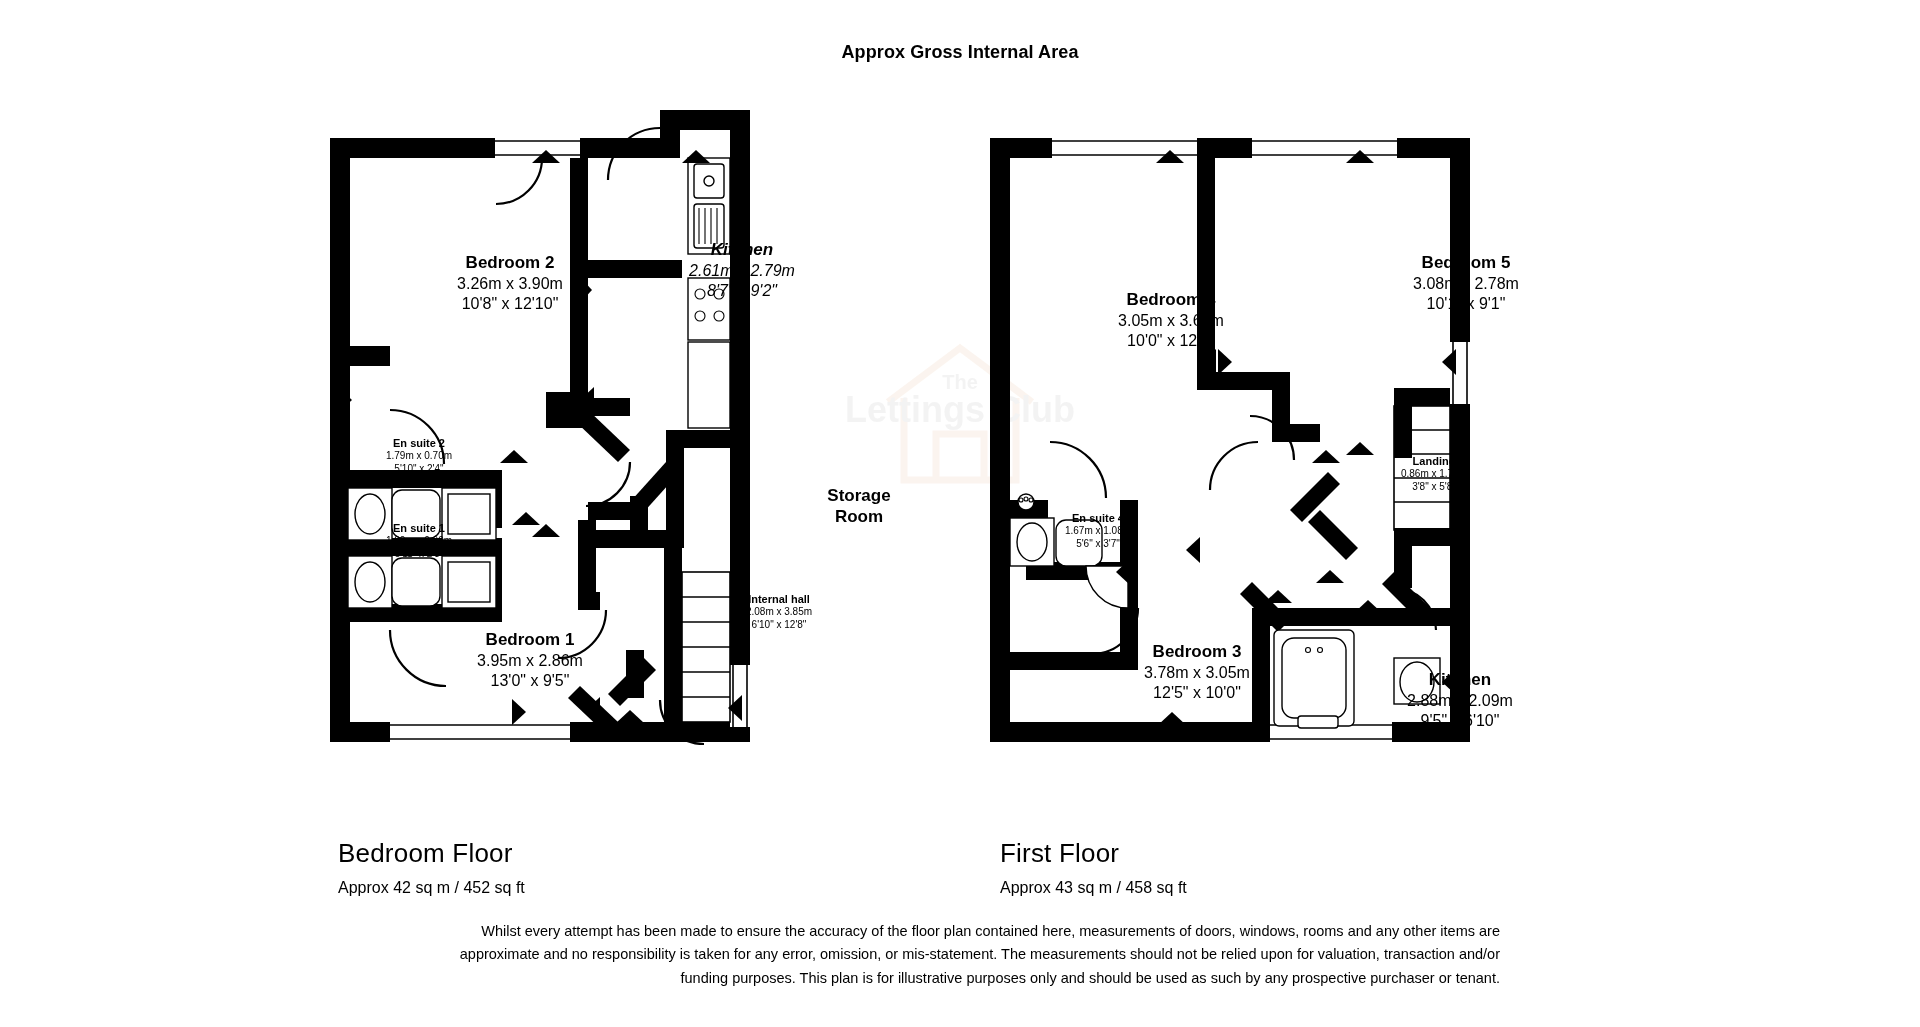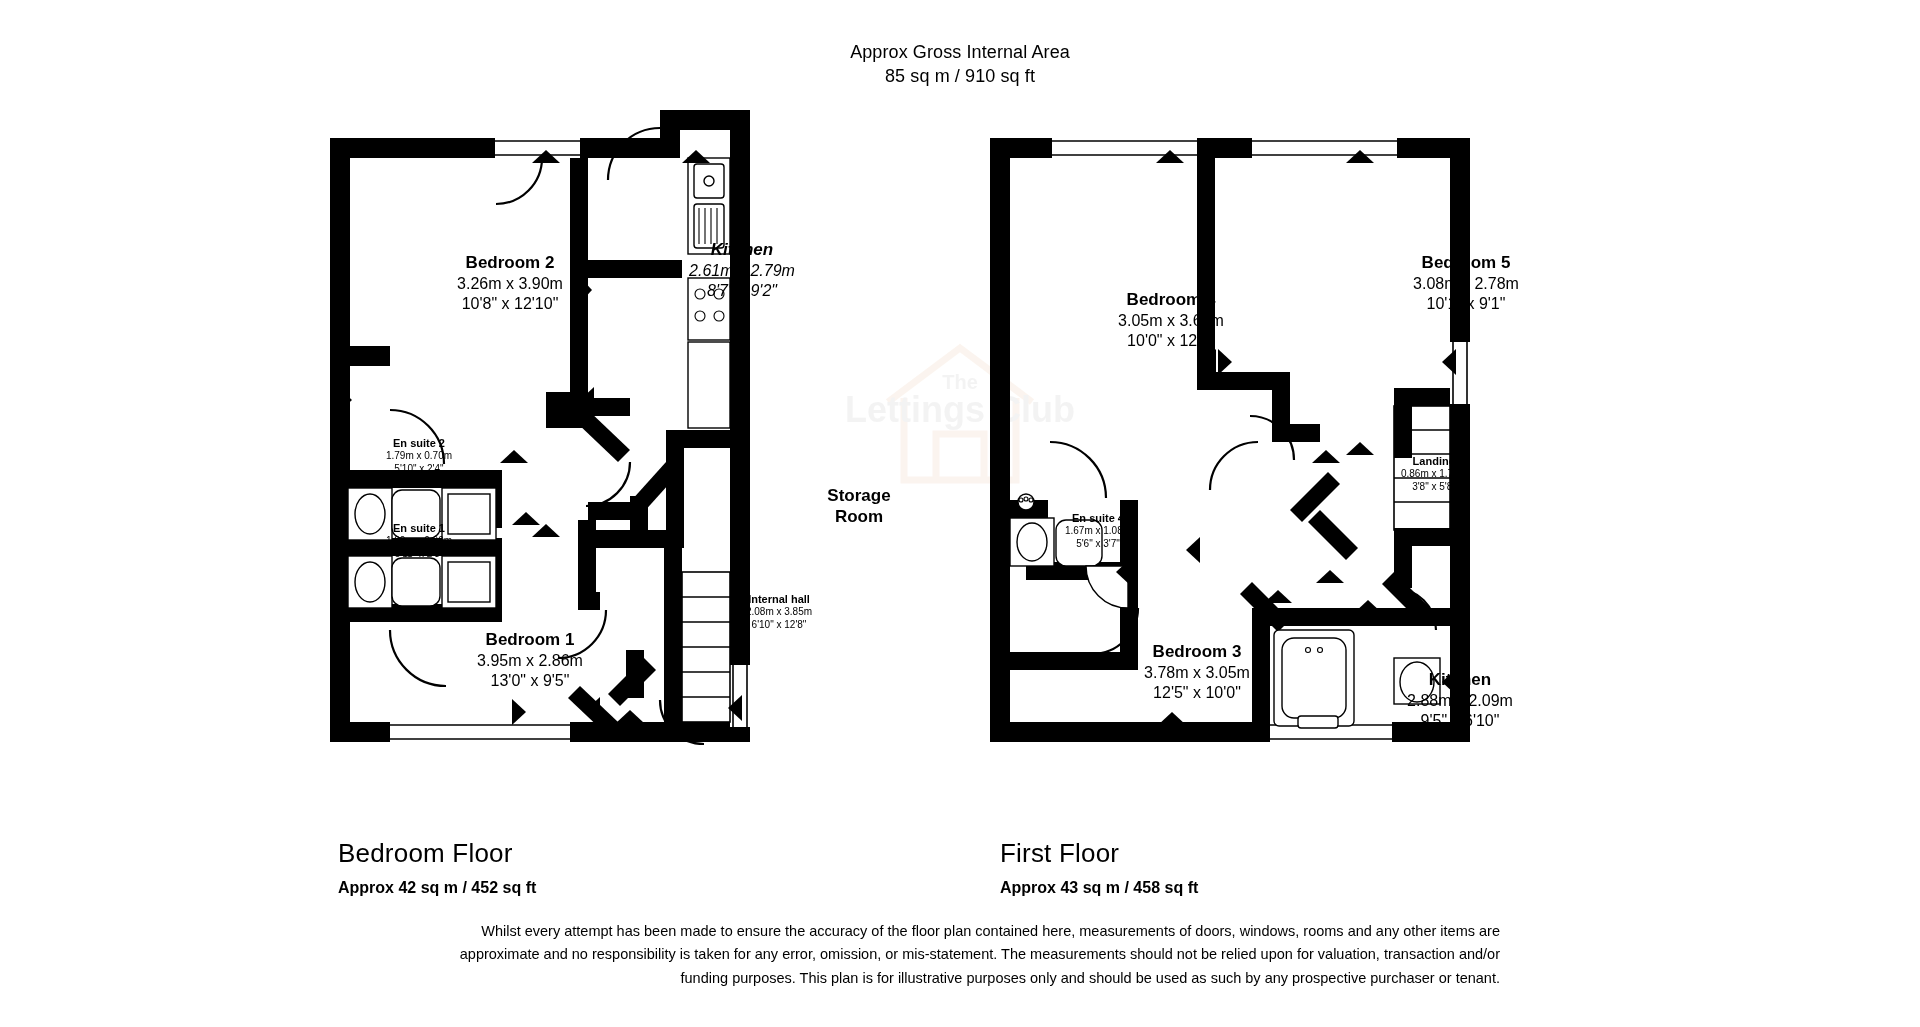--- a/index.html
+++ b/index.html
@@ -20,21 +20,21 @@
   #header {
     position: absolute;
     left: 0;
     top: 40px;
     width: 1920px;
     text-align: center;
     line-height: 1.35;
   }
   #header .line {
     font-size: 18px;
-    font-weight: normal;
+    font-weight: bold;
     letter-spacing: 0.1px;
   }
 
   
   .plan {
     position: absolute;
   }
   #ground-plan { left: 330px; top: 110px; width: 600px; height: 680px; }
   #first-plan  { left: 990px; top: 110px; width: 600px; height: 680px; }
   .plan svg { display: block; }
@@ -64,21 +64,21 @@
   #ground-title-block { left: 338px; top: 838px; }
   #first-title-block  { left: 1000px; top: 838px; }
   .floor-title {
     font-size: 26px;
     font-weight: normal;
     letter-spacing: 0.2px;
     margin-bottom: 10px;
   }
   .floor-area {
     font-size: 16px;
-    font-weight: bold;
+    font-weight: normal;
   }
 
   
   #disclaimer {
     position: absolute;
     left: 420px;
     top: 920px;
     width: 1080px;
     text-align: right;
     font-size: 14.5px;
@@ -105,21 +105,20 @@
     color: #d9d9d9;
     line-height: 1.0;
   }
   #watermark .wm-text .wm-small { font-size: 20px; display: block; }
 </style>
 </head>
 <body>
 
 <div id="header">
   <div class="line">Approx Gross Internal Area</div>
-  <div class="line">85 sq m / 910 sq ft</div>
 </div>
 
 <div id="watermark">
   <svg width="320" height="180" viewBox="0 0 320 180">
     <g fill="none" stroke="#f3ddcb" stroke-width="7">
       <path d="M 88 72 L 160 18 L 232 72"></path>
       <path d="M 104 68 L 104 150 L 216 150 L 216 68"></path>
       <path d="M 136 150 L 136 104 L 184 104 L 184 150"></path>
     </g>
   </svg>

